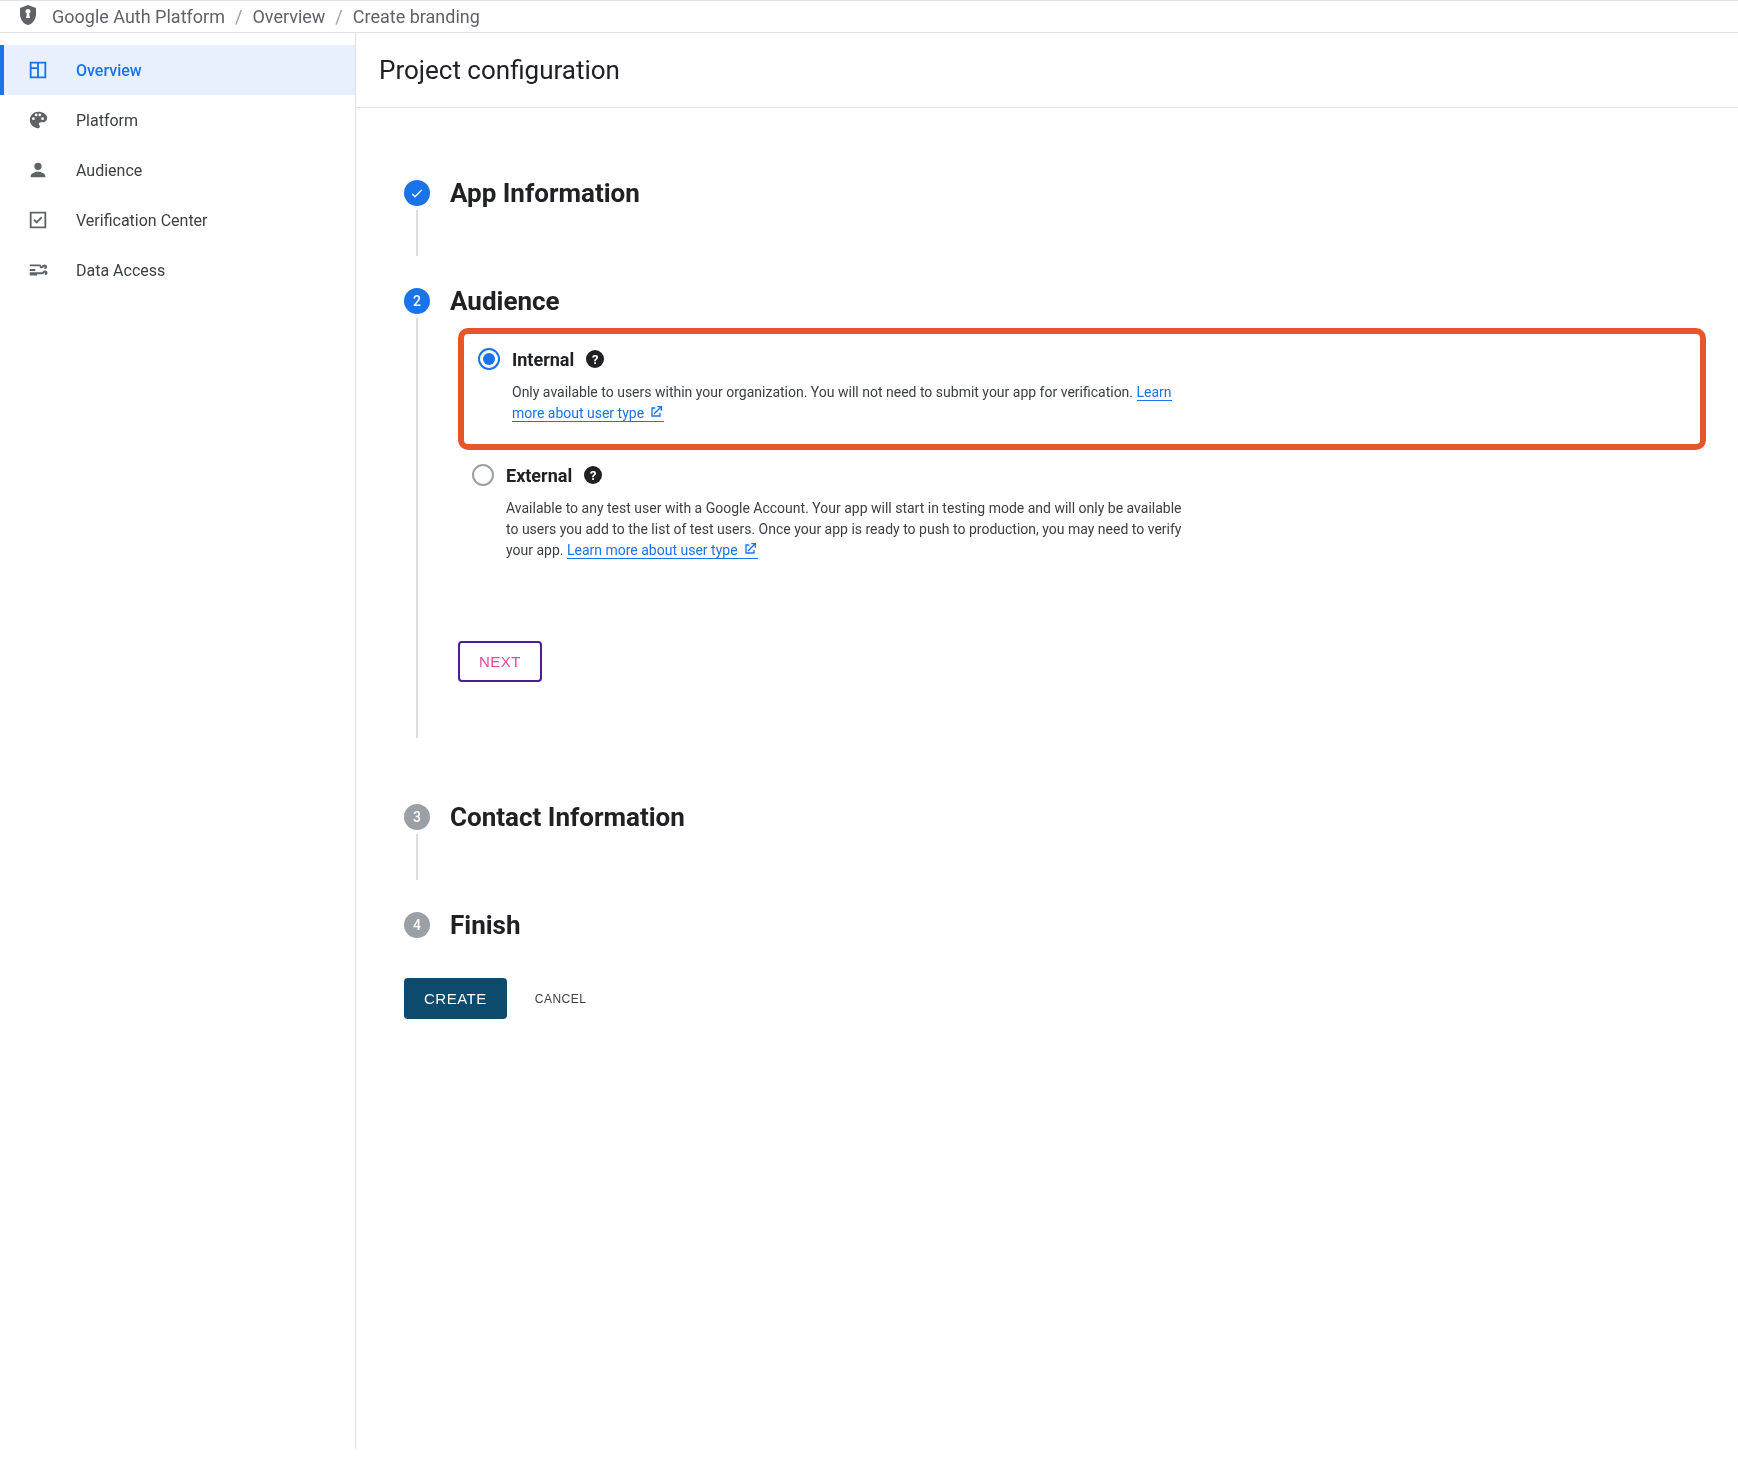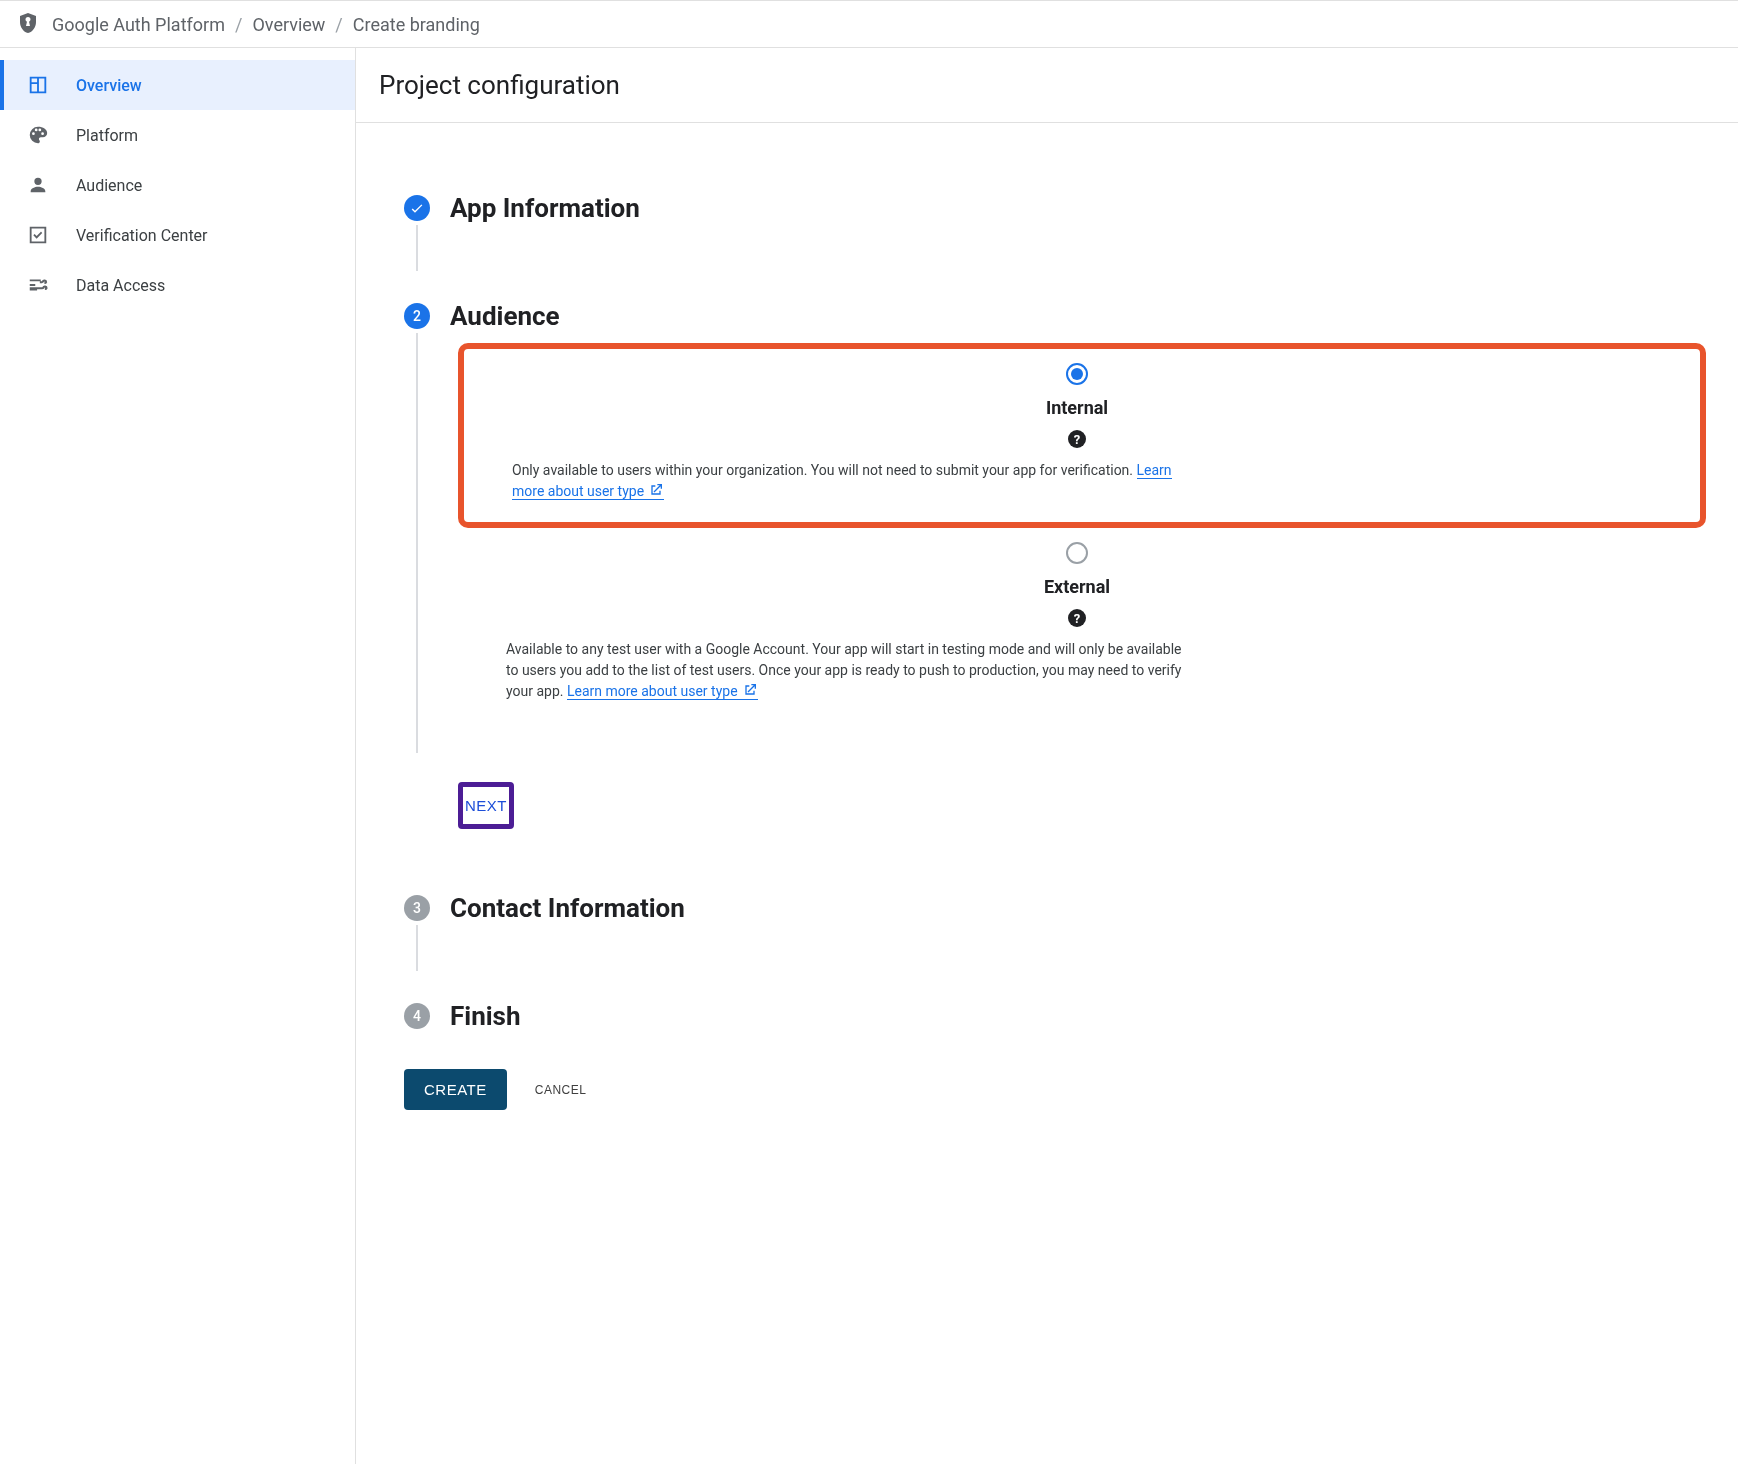--- a/index.html
+++ b/index.html
@@ -5,21 +5,21 @@
   * { box-sizing: border-box; margin: 0; padding: 0; }
   body {
     font-family: Roboto, "Helvetica Neue", Arial, sans-serif;
     color: #202124;
     background: #fff;
     font-size: 14px;
   }
   .topbar {
     display: flex;
     align-items: center;
-    height: 48px;
+    height: 33px;
     border-top: 1px solid #e0e0e0;
     border-bottom: 1px solid #e0e0e0;
     padding: 0 16px;
     gap: 12px;
   }
   .shield-icon svg { width: 24px; height: 24px; fill: #5f6368; }
   .breadcrumb {
     display: flex;
     align-items: center;
     gap: 10px;
@@ -115,21 +115,21 @@
     margin-left: 8px;
   }
   .option {
     padding: 14px 24px 18px 14px;
     border-radius: 10px;
   }
   .option.highlighted {
     border: 6px solid #e8542c;
   }
   .opt-head {
-    display:flex; align-items:center; gap:12px;flex-direction:column;
+    display:flex; align-items:center; gap:12px;
   }
   .radio {
     width:22px; height:22px; border-radius:50%;
     border: 2px solid #9aa0a6;
     display:flex; align-items:center; justify-content:center;
     flex-shrink:0;
   }
   .radio.selected { border-color:#1a73e8; }
   .radio.selected::after {
     content:""; width:12px; height:12px; border-radius:50%; background:#1a73e8;
@@ -157,24 +157,24 @@
     border-bottom: 1px solid #1a73e8;
   }
   .ext-icon {
     display:inline-block; vertical-align: -2px; margin-left: 4px;
   }
   .ext-icon svg { width:16px; height:16px; fill:#1a73e8; }
   .next-btn {
     margin-top: 60px;
     margin-left: 8px;
     display:inline-block;
-    border: 5px solid #4c1d95;
+    border: 2px solid #4c1d95;
     border-radius: 4px;
-    padding: 10px 2px;
-    color: #1d4ed8;
+    padding: 10px 19px;
+    color: #ec4899;
     font-weight: 500;
     font-size: 15px;
     letter-spacing: .5px;
     cursor:pointer;
     background:#fff;
   }
   .footer-actions {
     margin-top: 40px;
     display:flex; gap: 28px; align-items:center;
   }

